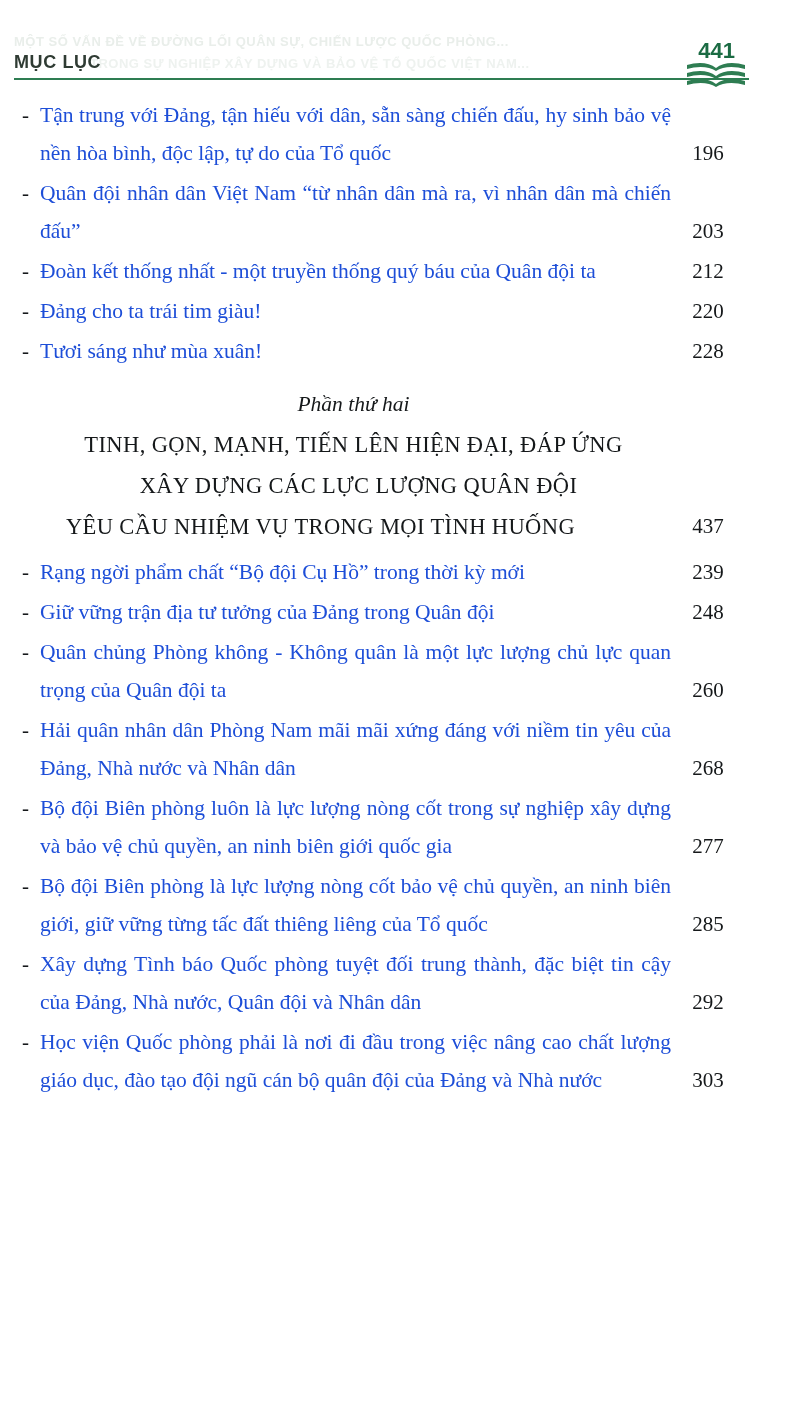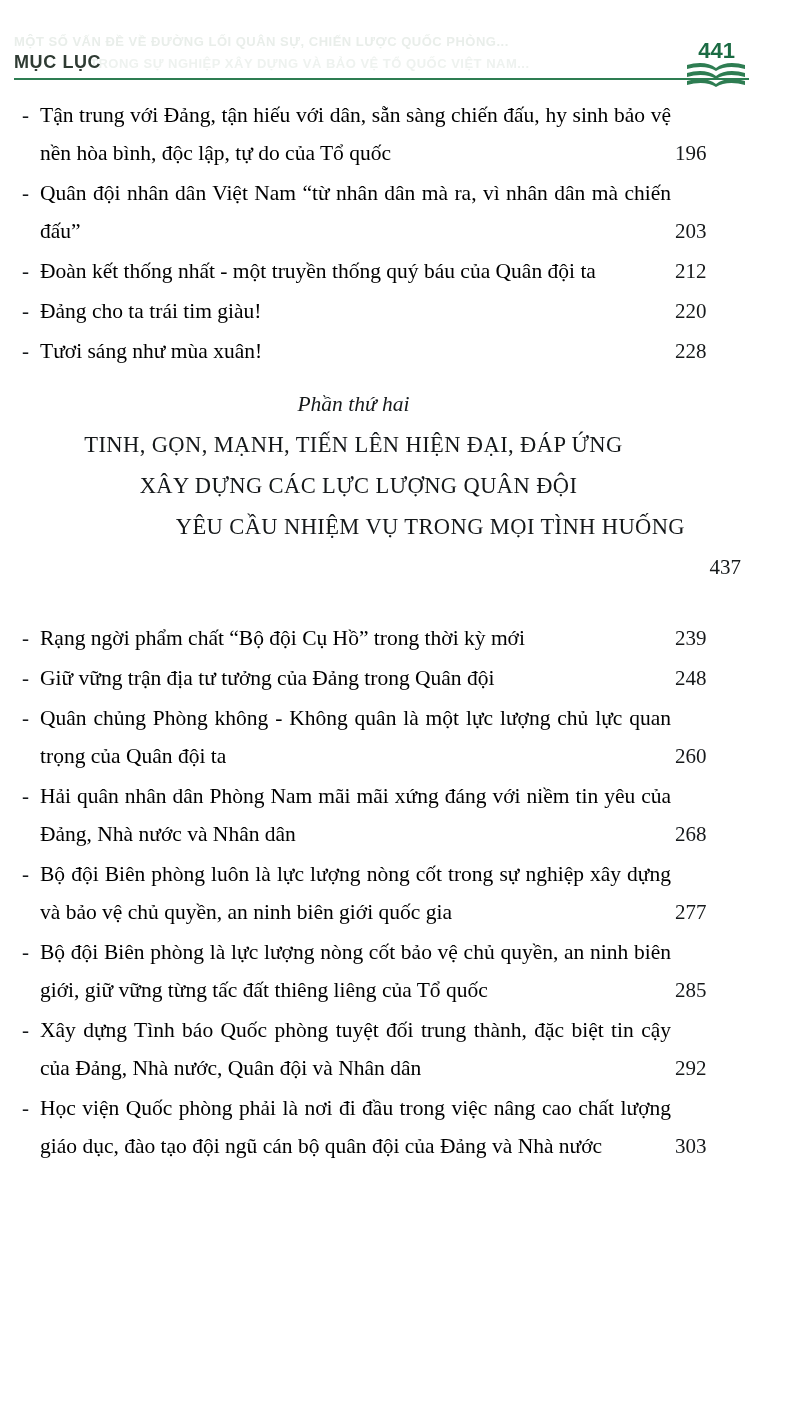--- a/index.html
+++ b/index.html
@@ -91,29 +91,29 @@
   }
   .entry-body {
     flex: 1 1 auto;
     position: relative;
   }
   .entry-text {
     font-size: 21.5px;
     line-height: 38px;
     text-align: justify;
     text-align-last: left;
-    color: #000000;
+    color: #1d4ed8;
     padding-right: 4px;
   }
   .entry-text.justify-all {
     text-align: justify;
   }
   .entry-page {
     flex: 0 0 66px;
-    text-align: left;
+    text-align: center;
     font-size: 21px;
     color: #15181a;
     align-self: flex-end;
     line-height: 38px;
   }
 
   
   .part-block {
     margin: 14px 0 6px 0;
     position: relative;
@@ -133,21 +133,20 @@
     letter-spacing: 0.4px;
     padding: 0 56px 0 10px;
   }
   .part-title.l2,
   .part-title.l3 {
     padding-left: 0;
   }
   .part-title-row {
     display: flex;
     align-items: flex-end;
-    flex-direction: column;
   }
   .part-title-row .part-title {
     flex: 1 1 auto;
   }
   .part-title-row .entry-page {
     flex: 0 0 66px;
     line-height: 41px;
   }
 </style>
 </head>

